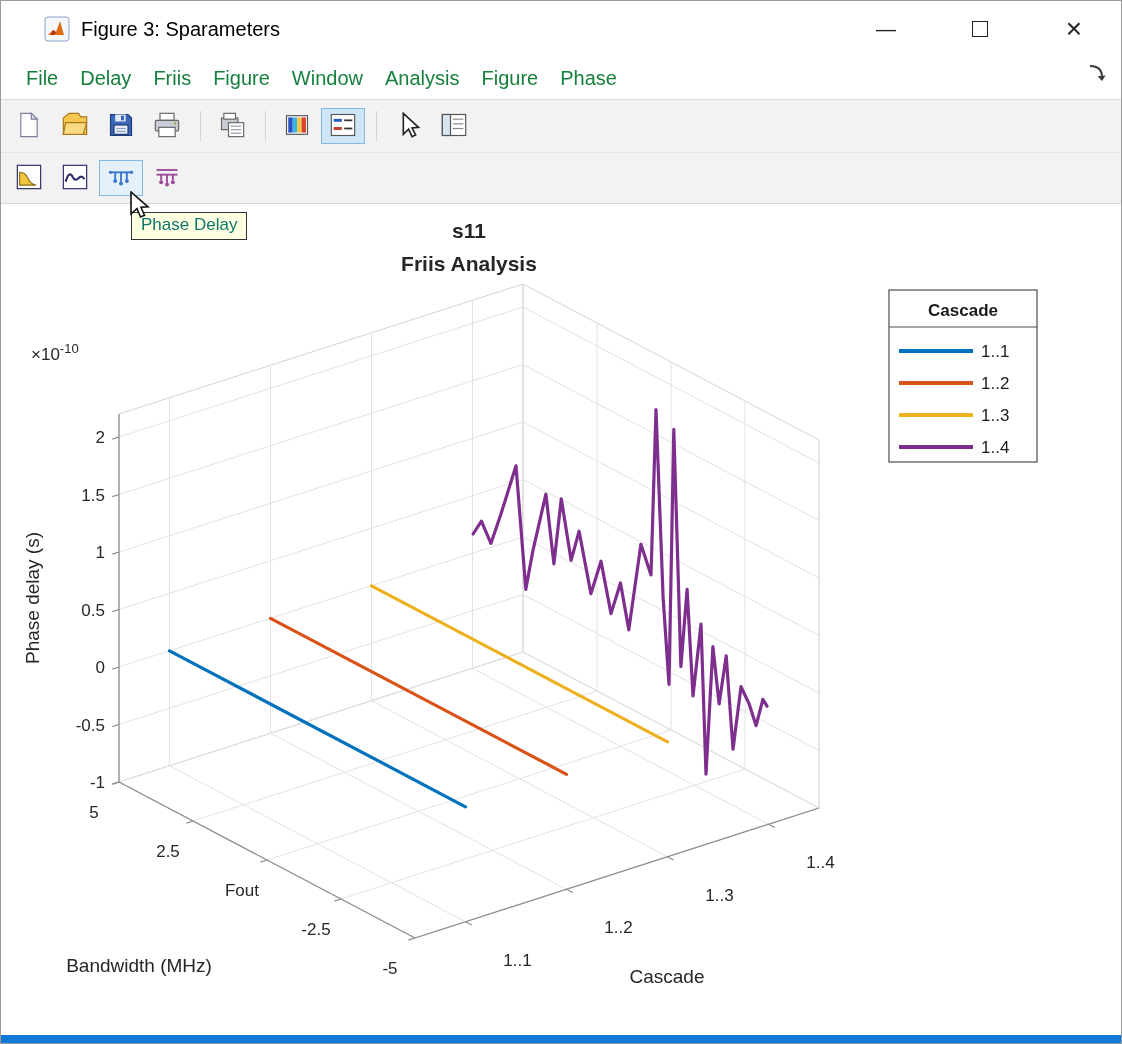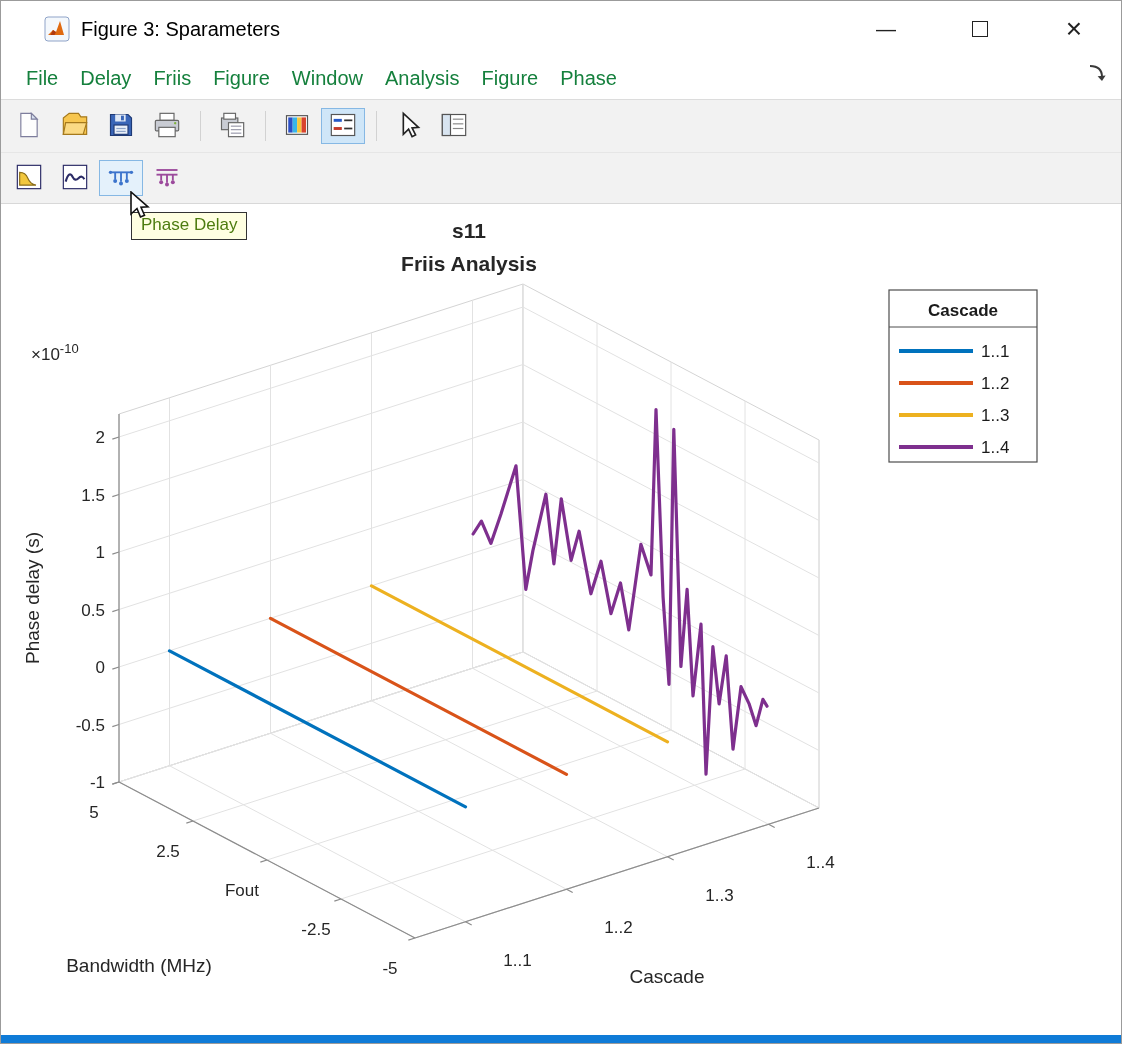--- a/index.html
+++ b/index.html
@@ -18,21 +18,21 @@
   .toolbar{display:flex;align-items:center;background:#f2f2f2;padding-left:6px;}
   .toolbar-main{height:52px;border-top:1px solid #dcdcdc;border-bottom:1px solid #e6e6e6;}
   .toolbar-plot{height:50px;border-bottom:1px solid #d8d8d8;}
   .tb-btn{width:44px;height:36px;display:flex;align-items:center;justify-content:center;border:1px solid transparent;background:transparent;padding:0;margin-right:2px;}
   .tb-btn.pressed{background:#cfe6f8;border-color:#86b8e4;}
   .tb-btn.hover{background:#e4f1fb;border-color:#86b8e4;}
   .tb-sep{width:1px;height:30px;background:#d2d2d2;margin:0 9px;}
   .canvas{position:relative;width:1120px;height:836px;background:#ffffff;}
   #plot-svg{position:absolute;left:0;top:0;width:1120px;height:836px;}
   #plot-svg text{font-family:"Liberation Sans",sans-serif;}
-  .tooltip{position:absolute;left:130px;top:211px;background:#FFFFE1;border:1px solid #333;font-size:17px;color:#4d7c0f;padding:2px 9px 4px 9px;z-index:50;white-space:nowrap;}
+  .tooltip{position:absolute;left:130px;top:211px;background:#FFFFE1;border:1px solid #333;font-size:17px;color:#0f766e;padding:2px 9px 4px 9px;z-index:50;white-space:nowrap;}
   .cursor-svg{position:absolute;left:128px;top:190px;z-index:60;}
   .taskbar-strip{position:absolute;left:0;bottom:0;width:100%;height:8px;background:#0F7BD7;}
 </style>
 </head>
 <body>
 
 <div class="window">
 
   <div class="titlebar">
     <span class="app-icon">

